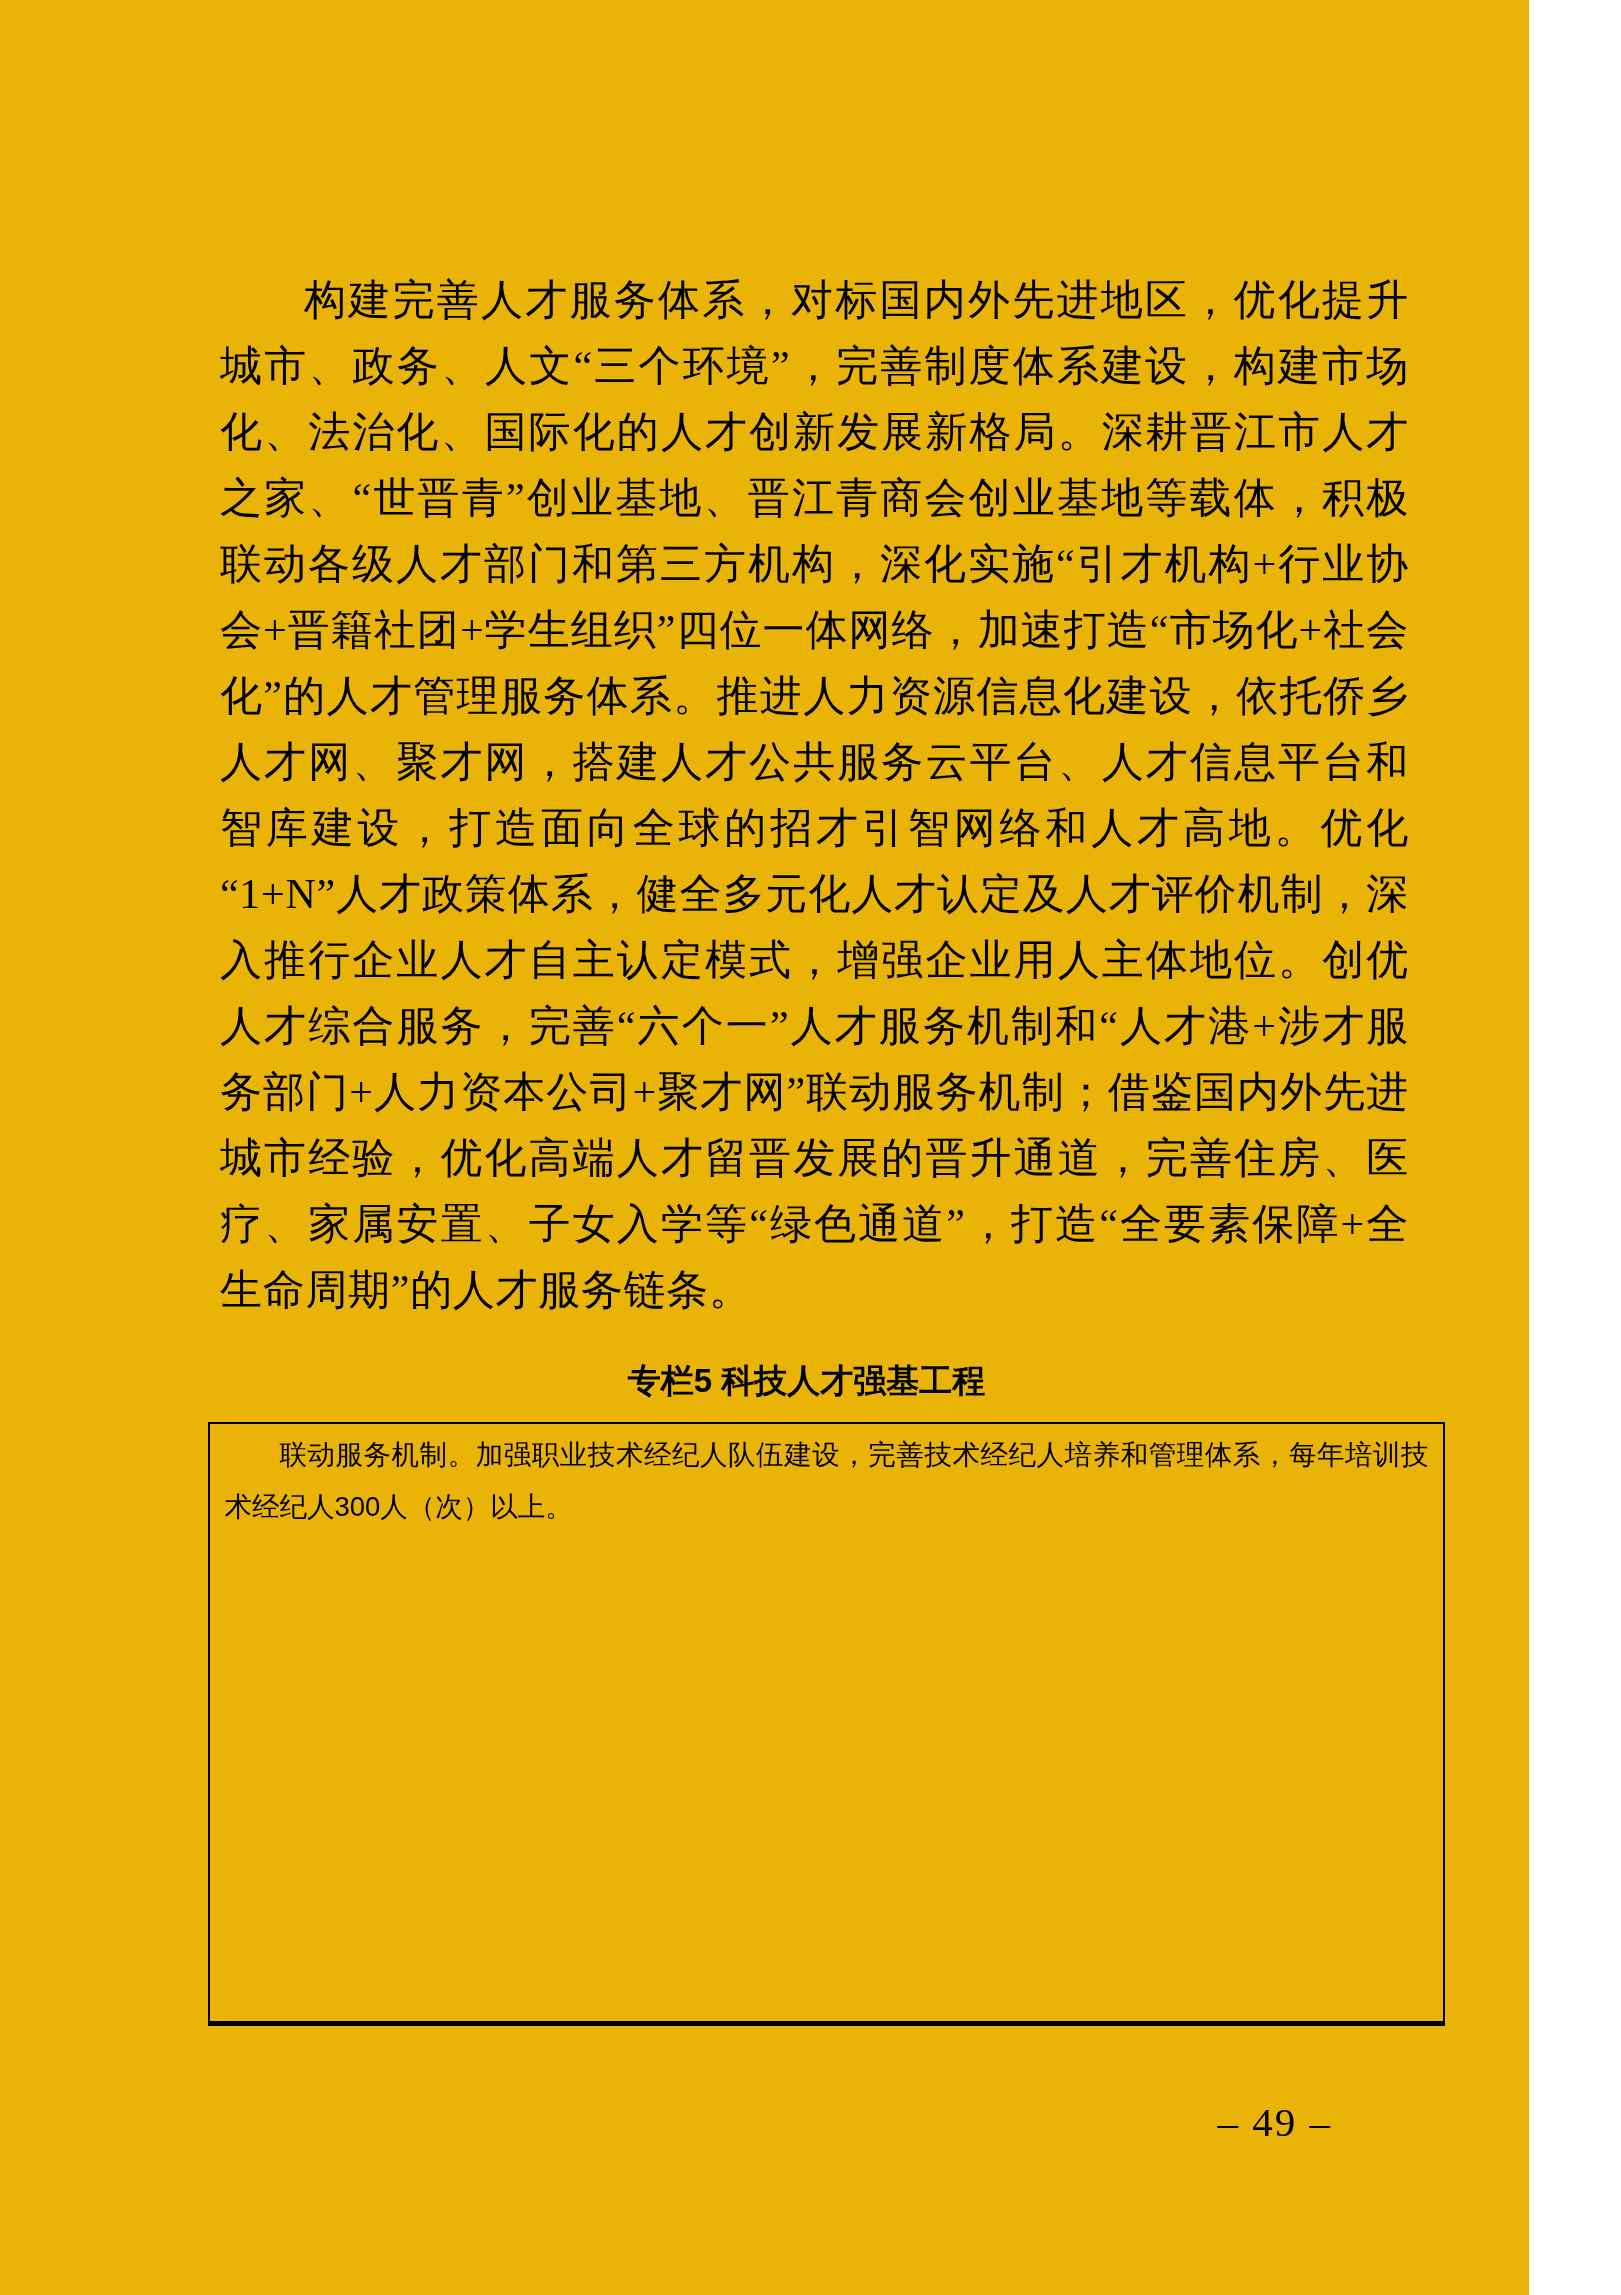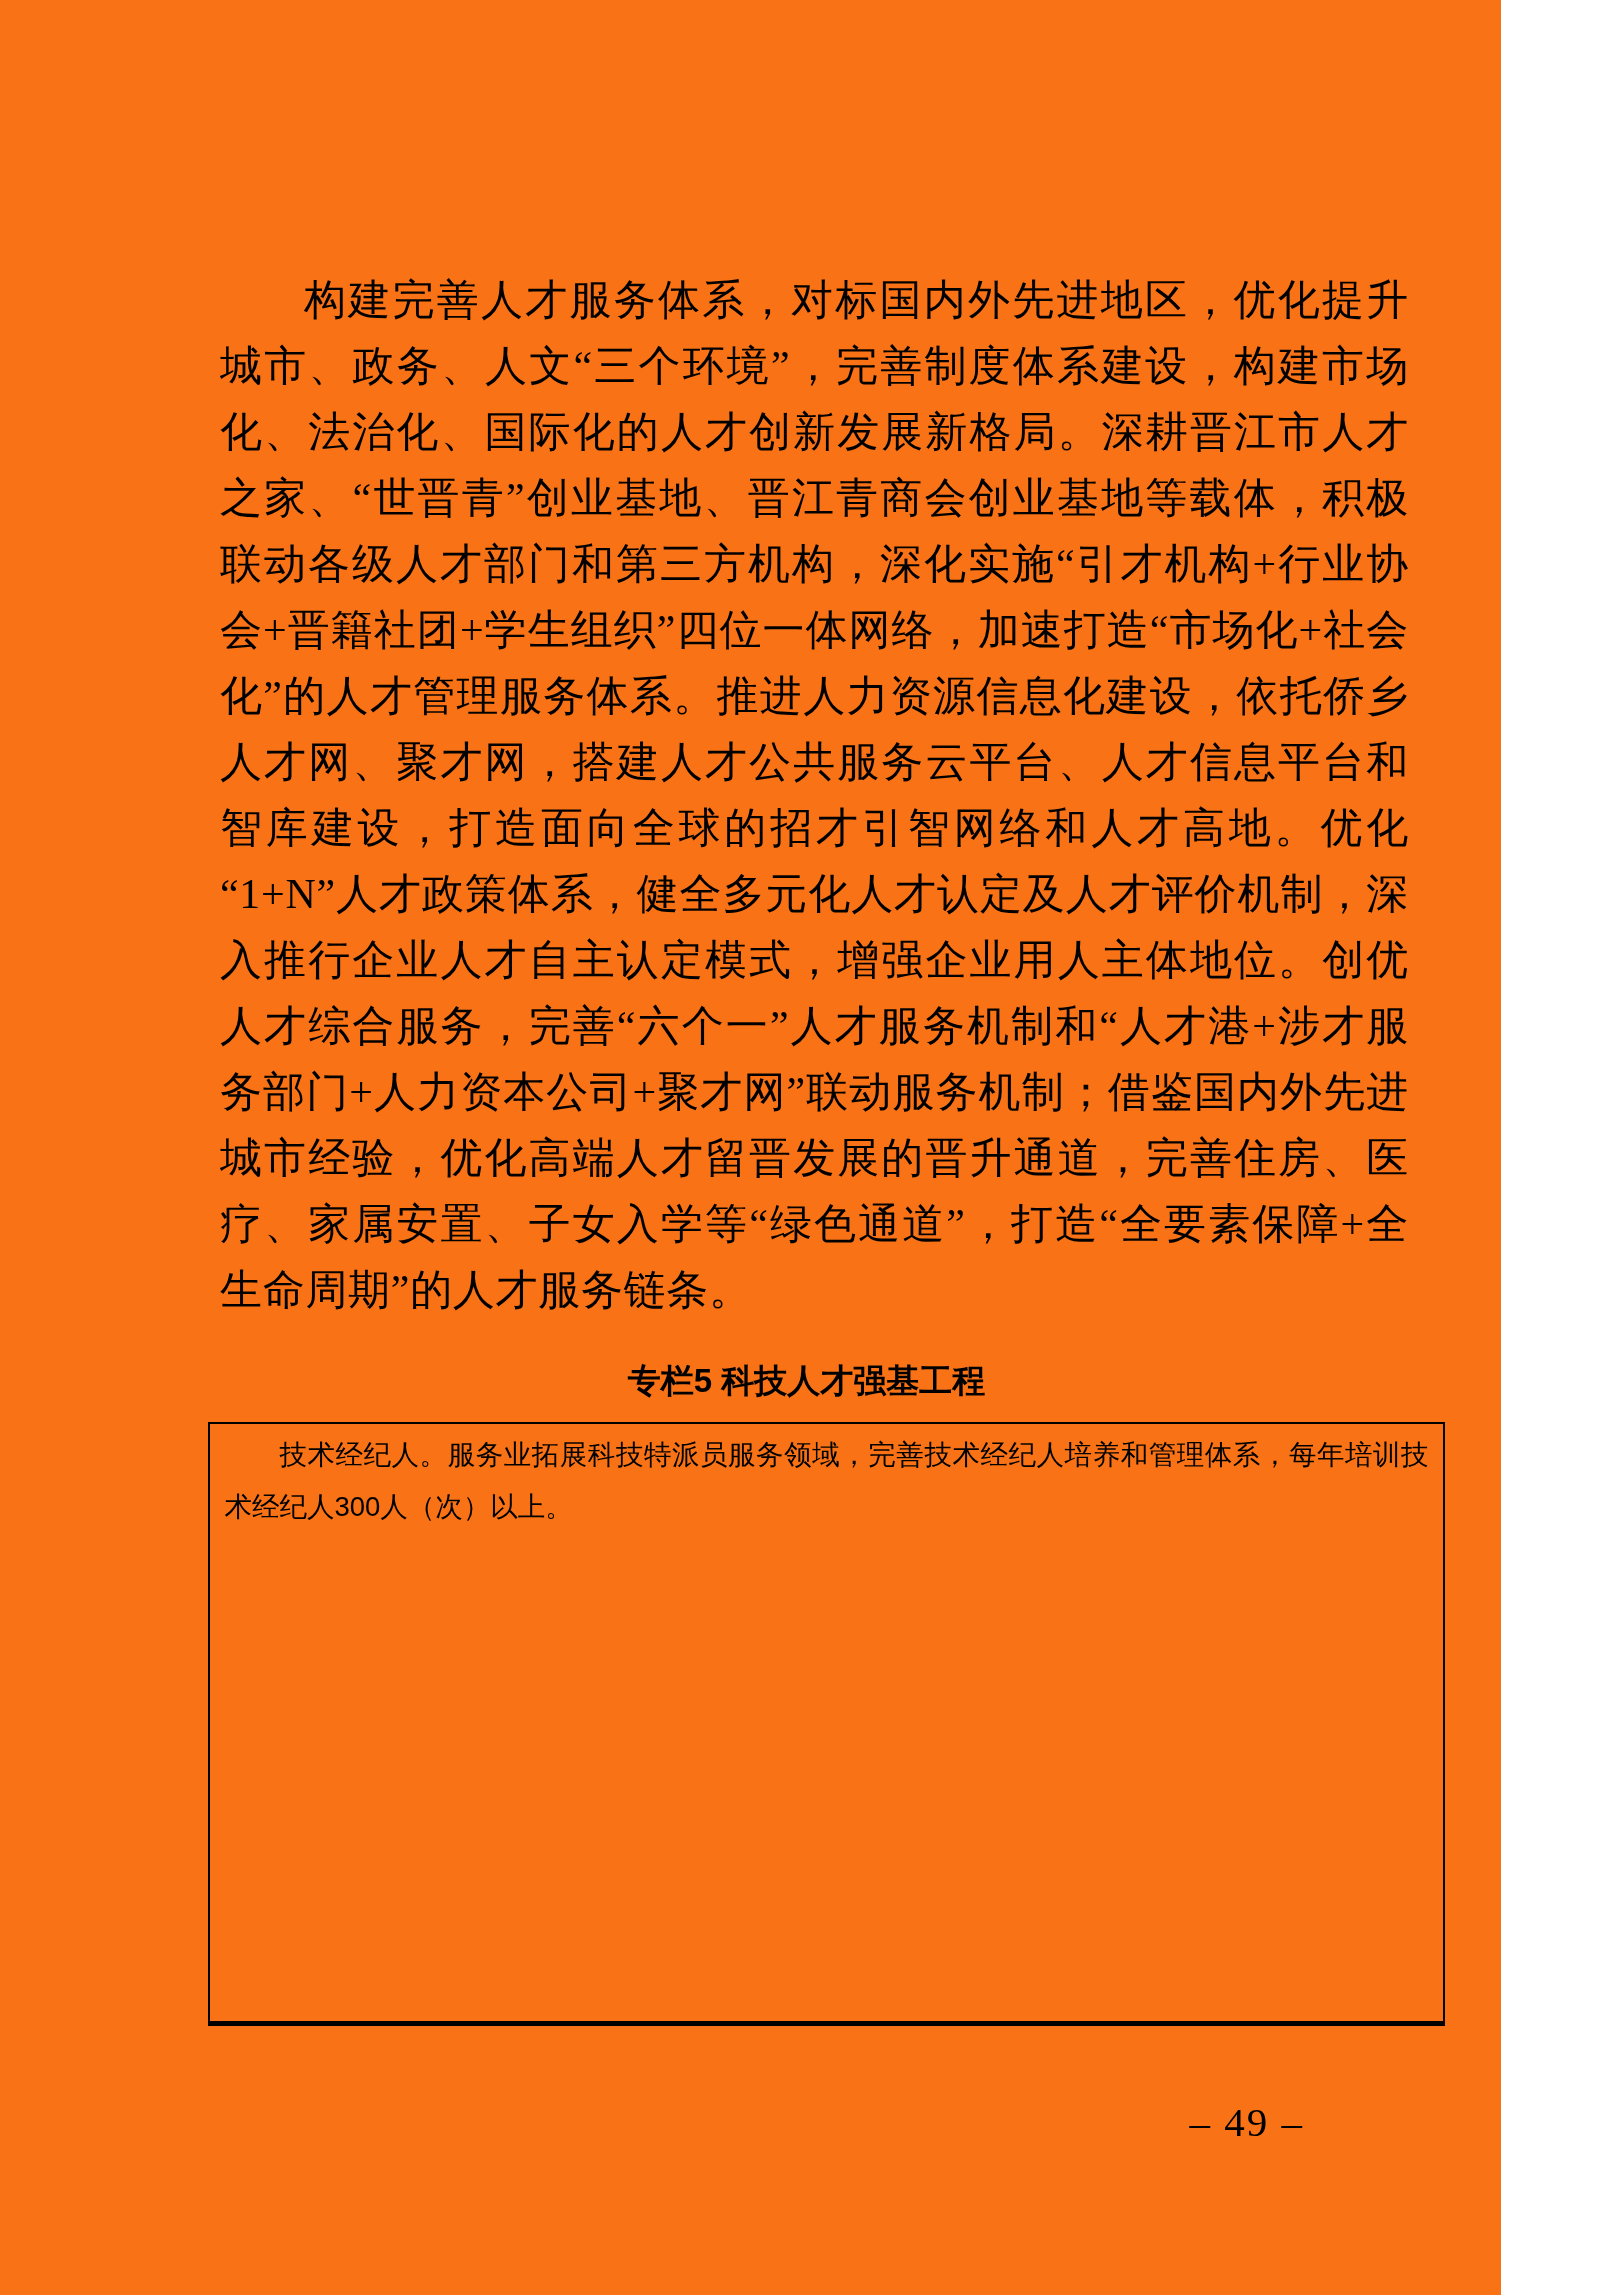--- a/index.html
+++ b/index.html
@@ -4,23 +4,24 @@
 <style>
   html, body {
     margin: 0;
     padding: 0;
     background: #ffffff;
   }
   .page {
     position: relative;
     width: 1501px;
     height: 2295px;
-    background: #f97316;
+    background: #eab308;
     color: #000000;
     overflow: hidden;
+    padding-left: 28px;
   }
   
   .body-para {
     position: absolute;
     left: 220px;
     top: 267px;
     width: 1189px;
     margin: 0;
     font-family: "Liberation Serif", "DejaVu Serif", serif;
     font-size: 42px;
@@ -82,19 +83,19 @@
 </head>
 <body>
 
 <div class="page">
 
   <p class="body-para">构建完善人才服务体系，对标国内外先进地区，优化提升城市、政务、人文“三个环境”，完善制度体系建设，构建市场化、法治化、国际化的人才创新发展新格局。深耕晋江市人才之家、“世晋青”创业基地、晋江青商会创业基地等载体，积极联动各级人才部门和第三方机构，深化实施“引才机构+行业协会+晋籍社团+学生组织”四位一体网络，加速打造“市场化+社会化”的人才管理服务体系。推进人力资源信息化建设，依托侨乡人才网、聚才网，搭建人才公共服务云平台、人才信息平台和智库建设，打造面向全球的招才引智网络和人才高地。优化“1+N”人才政策体系，健全多元化人才认定及人才评价机制，深入推行企业人才自主认定模式，增强企业用人主体地位。创优人才综合服务，完善“六个一”人才服务机制和“人才港+涉才服务部门+人力资本公司+聚才网”联动服务机制；借鉴国内外先进城市经验，优化高端人才留晋发展的晋升通道，完善住房、医疗、家属安置、子女入学等“绿色通道”，打造“全要素保障+全生命周期”的人才服务链条。</p>
 
   <h2 class="box-title">专栏5 科技人才强基工程</h2>
 
   <div class="column-box">
-    <p>技术经纪人。服务业拓展科技特派员服务领域，完善技术经纪人培养和管理体系，每年培训技术经纪人300人（次）以上。</p>
+    <p>联动服务机制。加强职业技术经纪人队伍建设，完善技术经纪人培养和管理体系，每年培训技术经纪人300人（次）以上。</p>
   </div>
 
   <div class="page-number">– 49 –</div>
 
 </div>
 
 
 </body></html>

